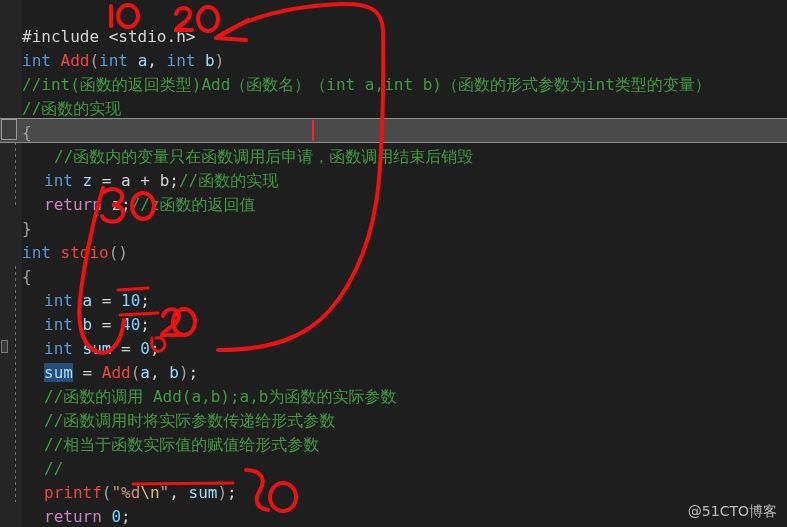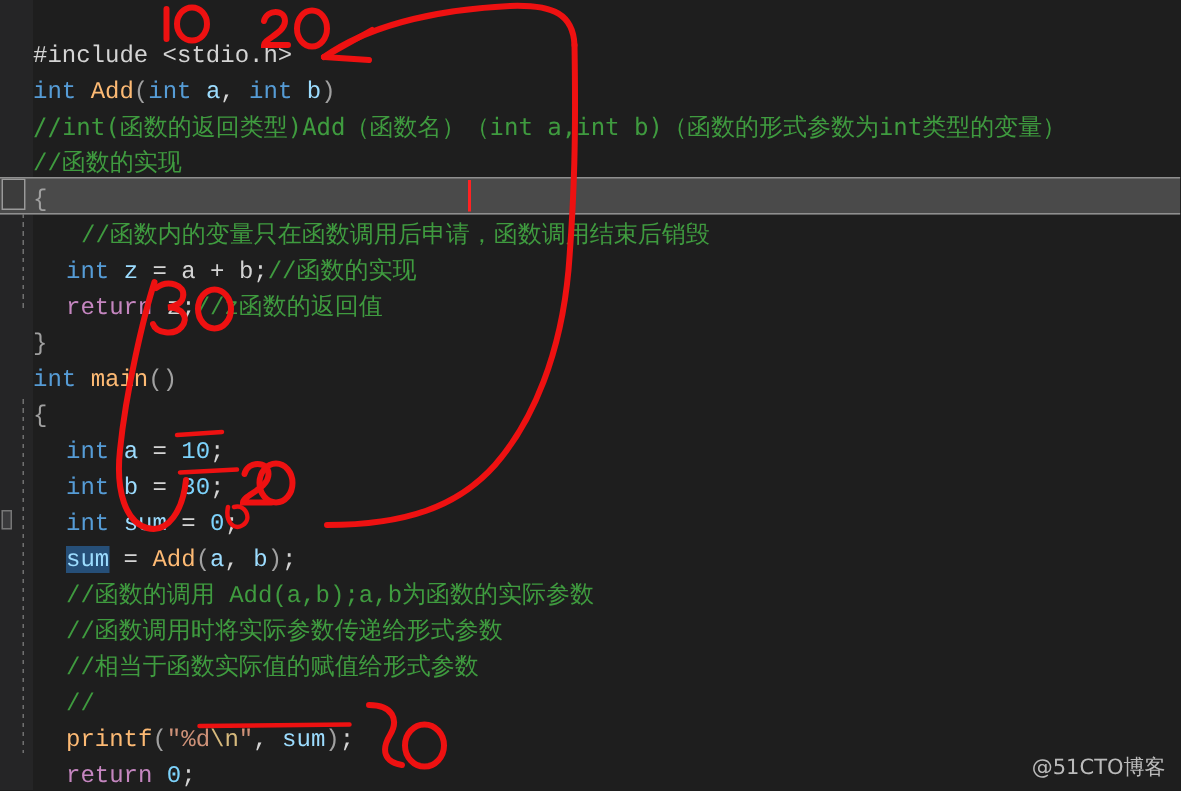--- a/index.html
+++ b/index.html
@@ -28,21 +28,20 @@
     line-height: 24.5px;
     white-space: pre;
     font-size: 16px;
     letter-spacing: 0px;
     color: #d4d4d4;
   }
   .txt {
     position: absolute;
     left: 22px;
     white-space: pre;
-    font-family: Liberation Mono, monospace;
   }
   
   #gutter {
     position: absolute;
     left: 0;
     top: 0;
     width: 22px;
     height: 527px;
     background: #252526;
     z-index: 1;
@@ -106,21 +105,21 @@
     left: 312px;
     top: 120px;
     width: 2px;
     height: 21px;
     background: #ff2222;
     z-index: 6;
   }
   
   .kw   { color: #569cd6; margin-top: 12px; }   
   .ctrl { color: #c586c0; }   
-  .fn   { color: #fdba74; }   
+  .fn   { color: #ef4444; }   
   .var  { color: #9cdcfe; }   
   .num  { color: #7dd3fc; }   
   .cmt  { color: #3f9b3f; }   
   .pre  { color: #d4d4d4; }   
   .str  { color: #ce9178; }   
   .esc  { color: #d7ba7d; }   
   .punc { color: #d4d4d4; }
   .brc  { color: #a0a0a0; }
   
   .sel {
@@ -198,33 +197,33 @@
 
     <div class="code-line" style="top:168px">
       <span class="txt" style="left:44px"><span class="ctrl">return</span><span class="punc"> </span><span class="punc">z;</span><span class="cmt">//z函数的返回值</span></span>
     </div>
 
     <div class="code-line" style="top:192px">
       <span class="txt brc">}</span>
     </div>
 
     <div class="code-line" style="top:216px">
-      <span class="txt"><span class="kw">int</span><span class="punc"> </span><span class="fn">main</span><span class="brc">()</span></span>
+      <span class="txt"><span class="kw">int</span><span class="punc"> </span><span class="fn">stdio</span><span class="brc">()</span></span>
     </div>
 
     <div class="code-line" style="top:240px">
       <span class="txt brc">{</span>
     </div>
 
     <div class="code-line" style="top:264px">
       <span class="txt" style="left:44px"><span class="kw">int</span><span class="punc"> </span><span class="var">a</span><span class="punc"> = </span><span class="num">10</span><span class="punc">;</span></span>
     </div>
 
     <div class="code-line" style="top:288px">
-      <span class="txt" style="left:44px"><span class="kw">int</span><span class="punc"> </span><span class="var">b</span><span class="punc"> = </span><span class="num">30</span><span class="punc">;</span></span>
+      <span class="txt" style="left:44px"><span class="kw">int</span><span class="punc"> </span><span class="var">b</span><span class="punc"> = </span><span class="num">40</span><span class="punc">;</span></span>
     </div>
 
     <div class="code-line" style="top:312px">
       <span class="txt" style="left:44px"><span class="kw">int</span><span class="punc"> </span><span class="var">sum</span><span class="punc"> = </span><span class="num">0</span><span class="punc">;</span></span>
     </div>
 
     <div class="code-line" style="top:336px">
       <span class="txt" style="left:44px"><span class="sel">sum</span><span class="punc"> = </span><span class="fn">Add</span><span class="brc">(</span><span class="var">a</span><span class="punc">, </span><span class="var">b</span><span class="brc">)</span><span class="punc">;</span></span>
     </div>
 

